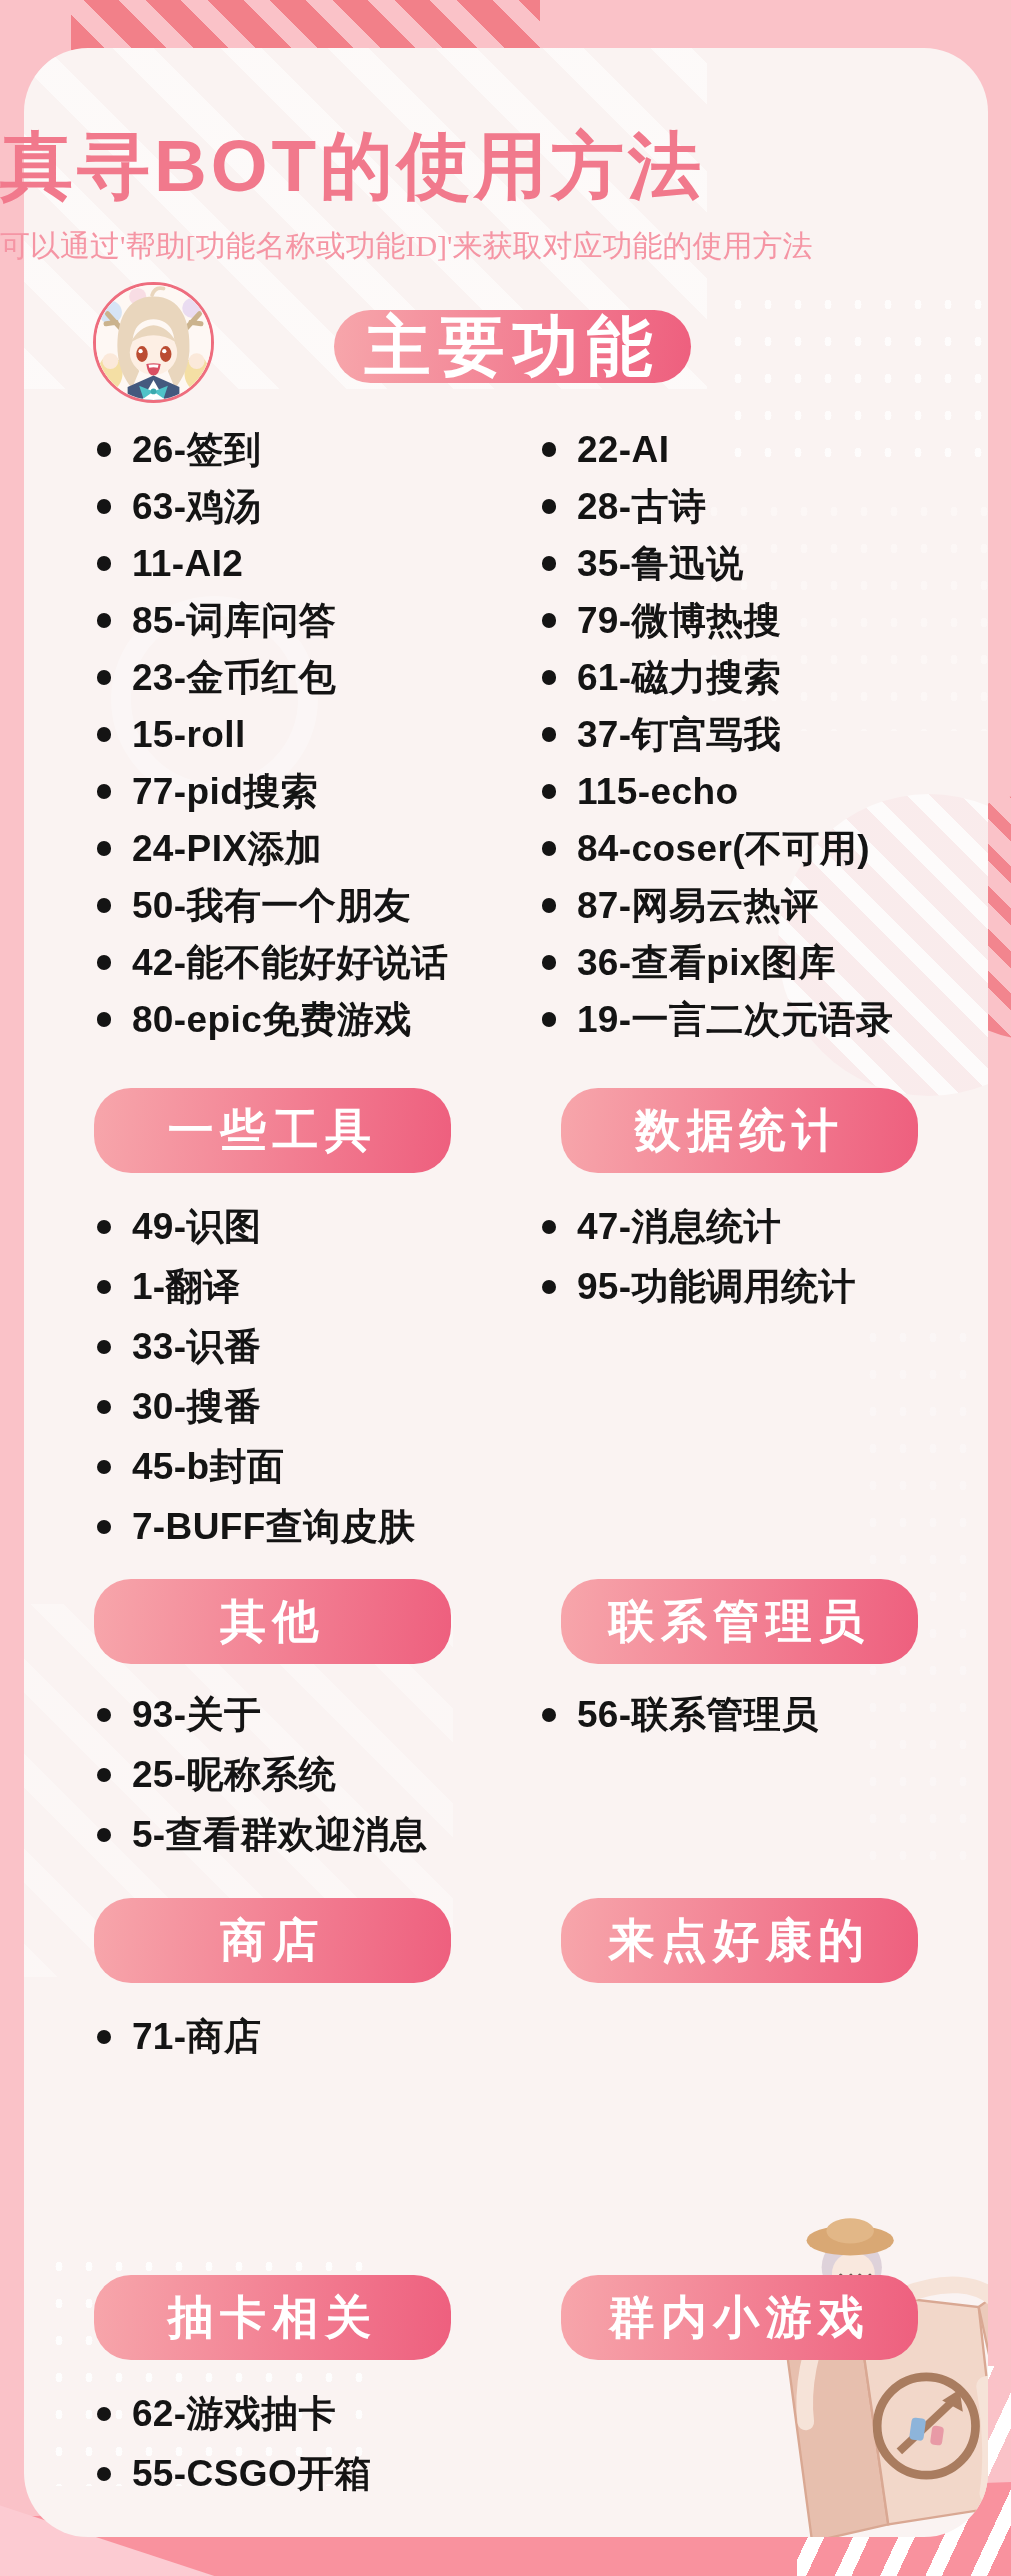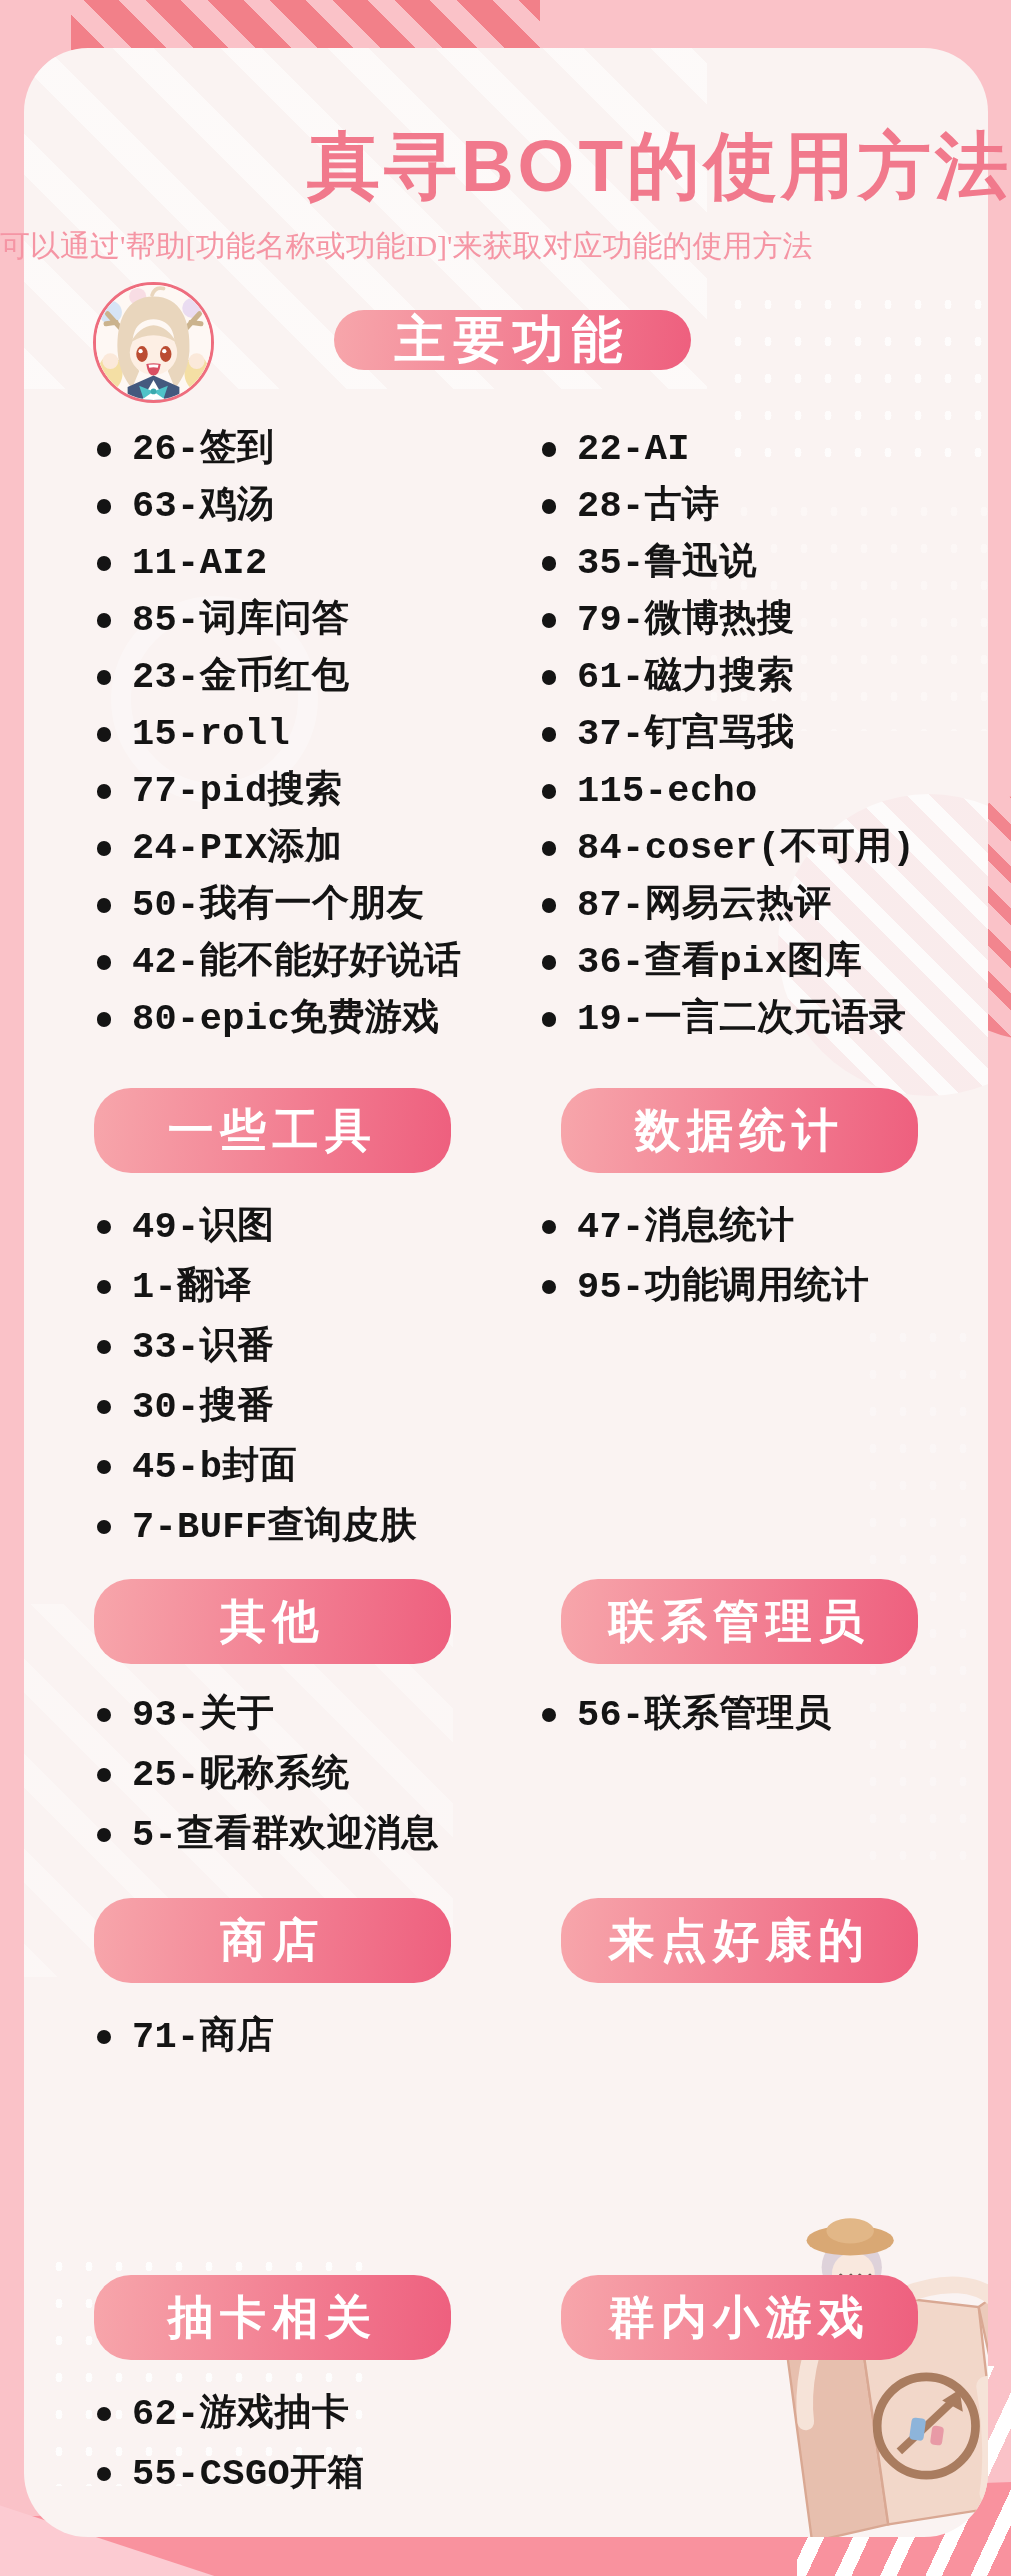--- a/index.html
+++ b/index.html
@@ -57,41 +57,41 @@
     border-radius:50%;opacity:.6;
   }
   .pale-striped-circle{
     left:754px;top:746px;width:302px;height:302px;border-radius:50%;
     background:repeating-linear-gradient(45deg,rgba(255,255,255,.9) 0 16px,#f9e9ea 16px 38px);
     opacity:.75;
   }
   
   .content{position:absolute;left:0;top:0;width:1012px;height:2576px;z-index:5;}
   .title{
-    position:absolute;left:0;top:118px;width:1012px;text-align:right;
+    position:absolute;left:0;top:118px;width:1012px;text-align:left;
     font-size:73px;font-weight:800;letter-spacing:4px;color:#f1798c;
   }
   .subtitle{
     position:absolute;left:0;top:226px;width:1012px;text-align:left;
     font-family:"Liberation Serif","DejaVu Serif",serif;
     font-size:30px;color:#f595a4;
   }
   .avatar{
     position:absolute;left:93px;top:282px;width:121px;height:121px;border-radius:50%;
     border:3.2px solid #ee6d7e;overflow:hidden;background:#fef8f4;box-sizing:border-box;
   }
   .avatar svg{display:block;width:100%;height:100%;}
   .pill{
     position:absolute;width:357px;height:85px;border-radius:37px;
     background:linear-gradient(96deg,#f7a6ab 0%,#ee5f7e 100%);
     display:flex;align-items:center;justify-content:center;
     color:#ffffff;font-weight:800;font-size:46px;letter-spacing:6.4px;
   }
-  .pill.main{left:334px;top:310px;height:60px;font-size:51px;letter-spacing:8px;}
-  .list{position:absolute;font-family:Liberation Mono, monospace;}
+  .pill.main{left:334px;top:310px;height:73px;font-size:66px;letter-spacing:8px;}
+  .list{position:absolute;}
   .li{display:flex;align-items:flex-start;}
   .dot{
     flex:0 0 auto;width:14.3px;height:14.3px;border-radius:50%;background:#141414;
     margin:calc((var(--lh) - 14.3px)/2) 20.6px 0 0;
   }
   .txt{
     font-size:37px;font-weight:600;color:#141414;line-height:var(--lh);
     letter-spacing:0.4px;
   }
   .girl{position:absolute;left:731px;top:2140px;width:257px;height:357px;}

